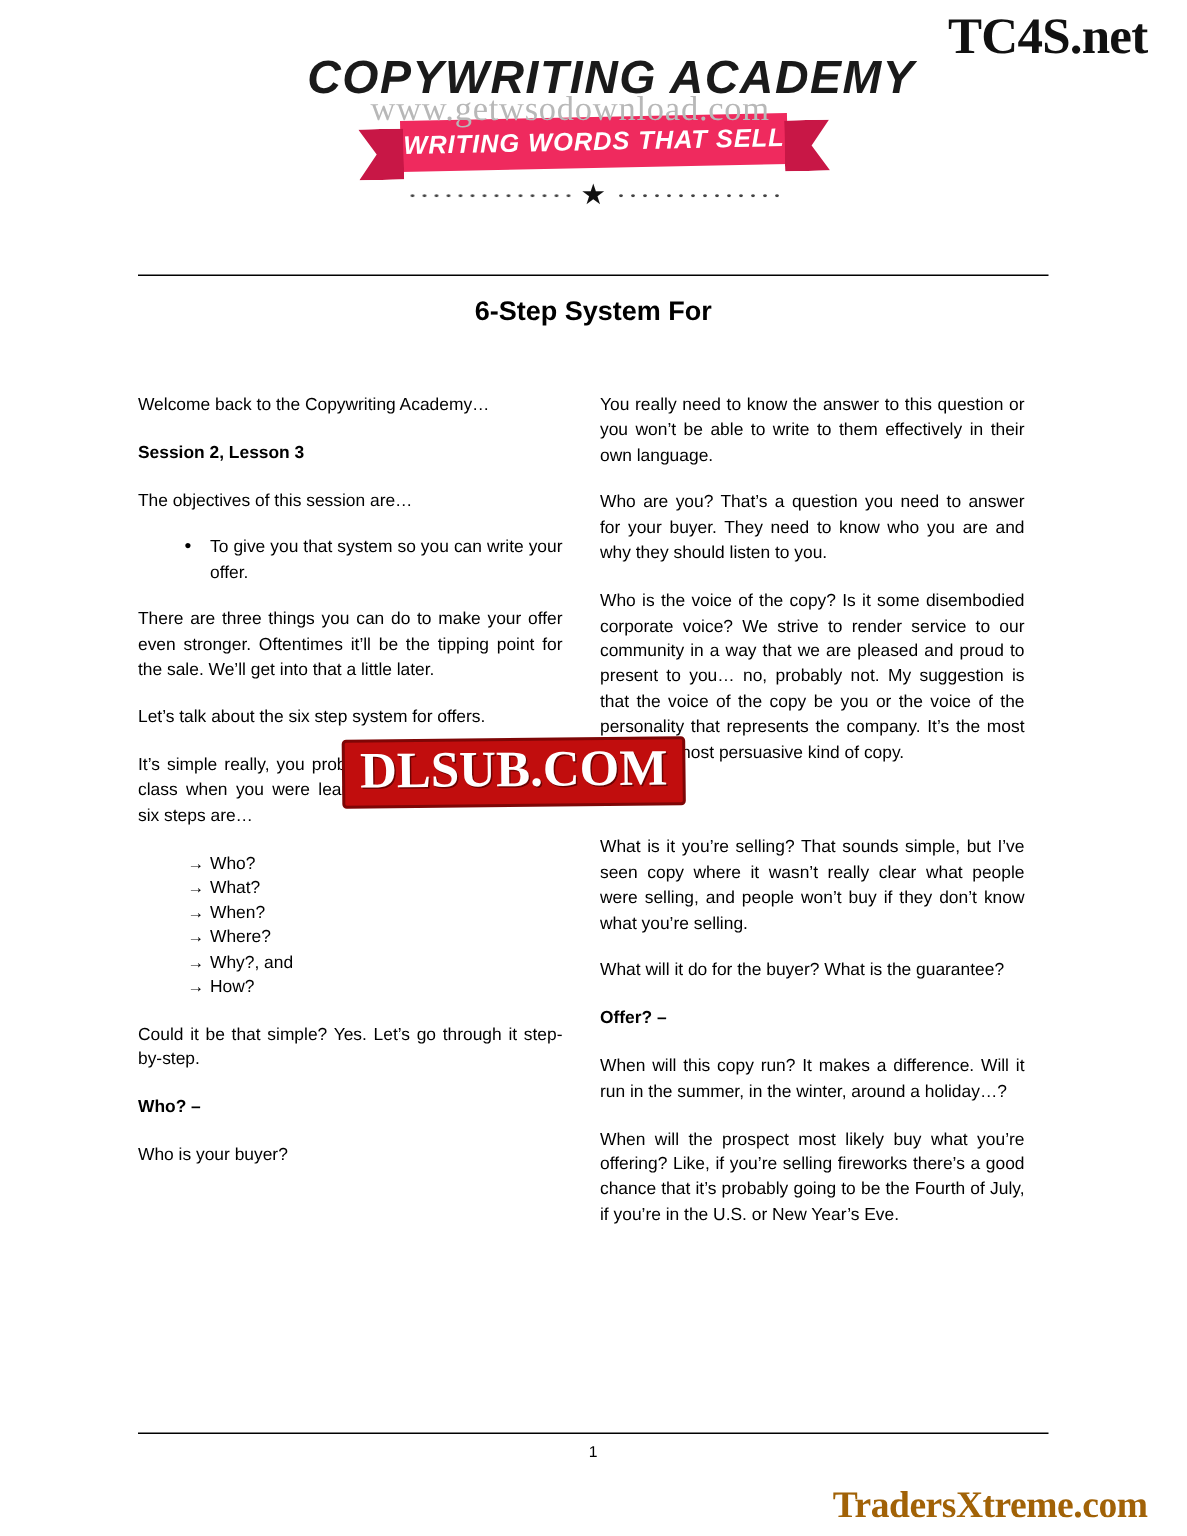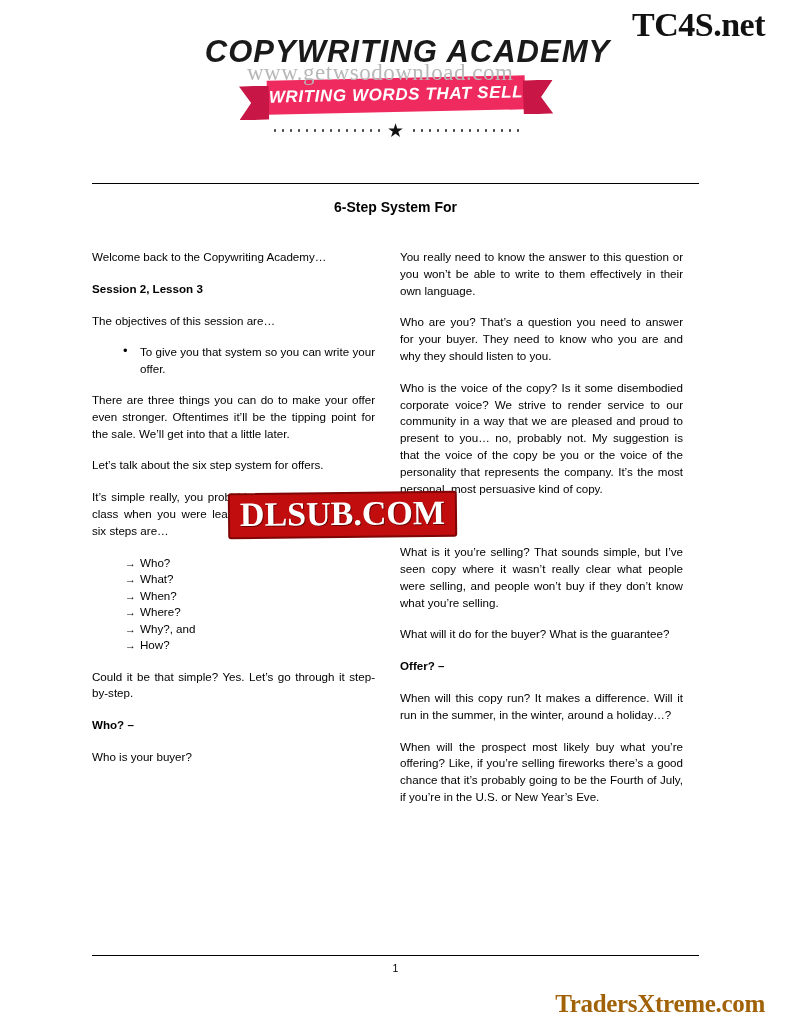--- a/index.html
+++ b/index.html
@@ -142,21 +142,21 @@
   }
   .rule-top { top: 183px; }
   .rule-bottom { top: 955px; }
 
   .doc-title {
     position: absolute;
     top: 199px;
     left: 92px;
     width: 607px;
     text-align: center;
-    font-size: 14px;
+    font-size: 18px;
     font-weight: bold;
     line-height: 17px;
   }
 
   .page-number {
     position: absolute;
     top: 962px;
     left: 92px;
     width: 607px;
     text-align: center;
@@ -168,21 +168,21 @@
     position: absolute;
     top: 248px;
     width: 283px;
     font-size: 11.6px;
     line-height: 16.8px;
     text-align: justify;
   }
   .col-left  { left: 92px; }
   .col-right { left: 400px; }
 
-  .col p { margin: 1px 0 15px 0; }
+  .col p { margin: 14px 0 15px 0; }
   .col p.bold { font-weight: bold; text-align: left; }
 
   ul.bullets {
     margin: 0 0 14px 0;
     padding: 0 0 0 48px;
     list-style: none;
   }
   ul.bullets li {
     position: relative;
     margin-bottom: 13px;

